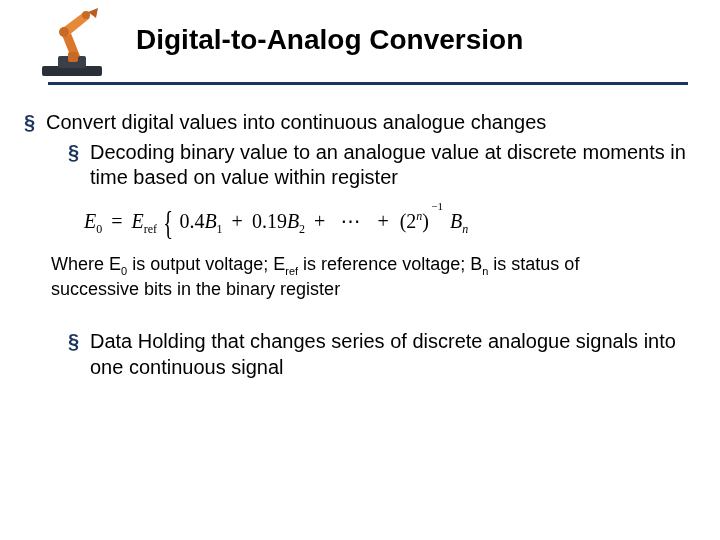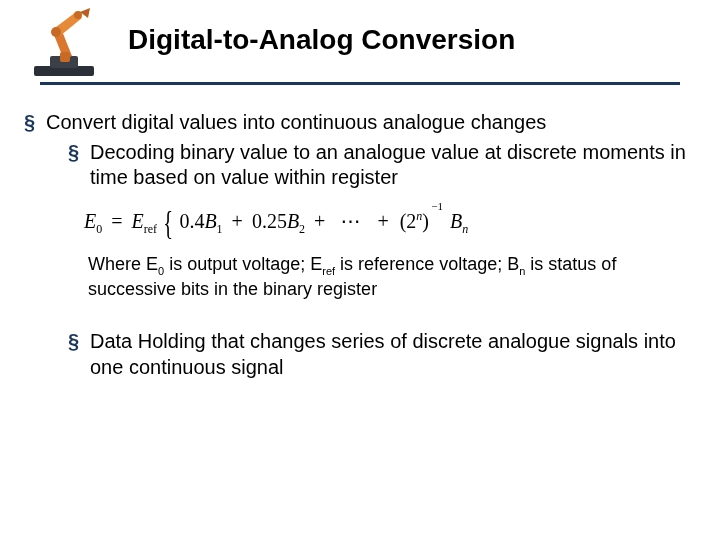--- a/index.html
+++ b/index.html
@@ -10,20 +10,21 @@
     background: #ffffff;
     font-family: Arial, Helvetica, sans-serif;
     color: #000;
     overflow: hidden;
   }
   .slide {
     position: relative;
     width: 712px;
     height: 540px;
     box-sizing: border-box;
+    padding-left: 8px;
   }
   .header {
     position: relative;
     height: 92px;
   }
   .logo {
     position: absolute;
     left: 30px;
     top: 6px;
     width: 78px;
@@ -102,21 +103,21 @@
   }
   .invexp .base { }
   .invexp .exp {
     position: absolute;
     top: -10px;
     right: -14px;
     font-size: 11px;
     font-style: normal;
   }
   .where {
-    margin-left: 64px;
+    margin-left: 27px;
     margin-right: 30px;
     font-size: 18px;
     line-height: 1.3;
   }
   .where sub { font-size: 11px; }
   .last {
     margin-top: 28px;
   }
 </style>
 </head>
@@ -153,21 +154,21 @@
       <span>Decoding binary value to an analogue value at discrete moments in time based on value within register</span>
     </div>
 
     <div class="formula">
       <span>E</span><sub>0</sub>
       <span class="rm" style="margin:0 4px;">=</span>
       <span>E</span><sub>ref</sub>
       <span class="brace">{</span>
       <span class="rm">0.4</span><span>B</span><sub>1</sub>
       <span class="rm" style="margin:0 4px;">+</span>
-      <span class="rm">0.25</span><span>B</span><sub>2</sub>
+      <span class="rm">0.19</span><span>B</span><sub>2</sub>
       <span class="rm" style="margin:0 4px;">+</span>
       <span class="rm" style="letter-spacing:2px; margin:0 6px;">⋯</span>
       <span class="rm" style="margin:0 4px;">+</span>
       <span class="invexp">
         <span class="base">
           <span class="rm">(</span><span class="rm">2</span><sup style="font-style:italic;">n</sup><span class="rm">)</span>
         </span>
         <span class="exp">−1</span>
       </span>
       <span style="margin-left:14px;">B</span><sub style="font-style:italic;">n</sub>

